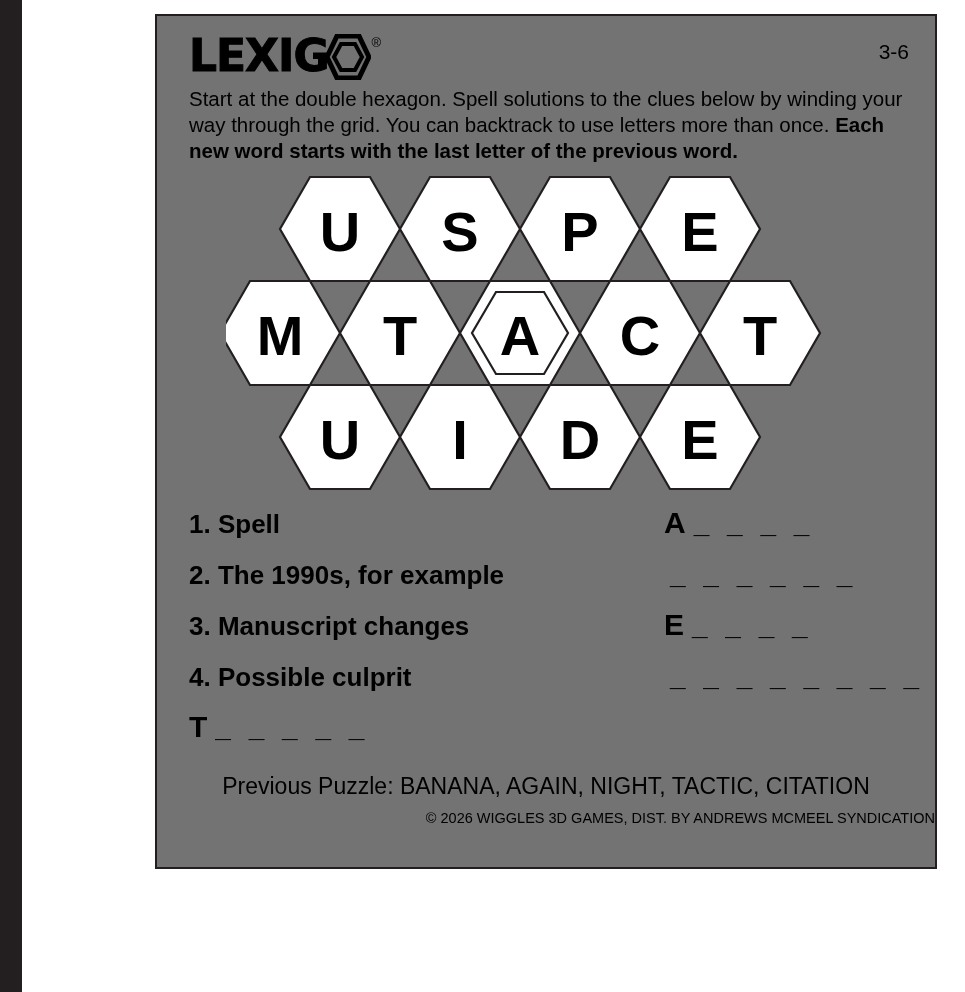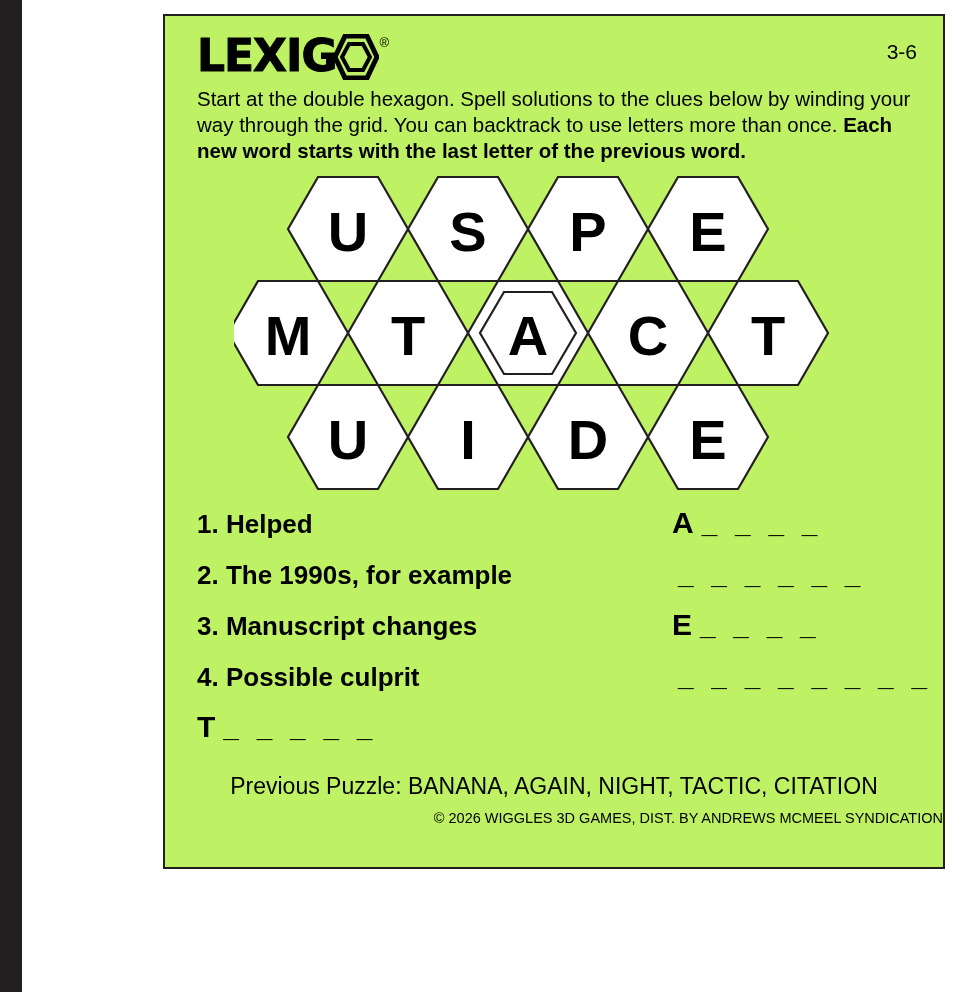--- a/index.html
+++ b/index.html
@@ -24,23 +24,22 @@
     height: 992px;
     background: #231f20;
   }
   .puzzle-card {
     position: absolute;
     left: 155px;
     top: 14px;
     width: 782px;
     height: 855px;
     border: 2px solid #231f20;
-    background: #bef264;
+    background: #737373;
     box-sizing: border-box;
-    margin-left: 8px;
   }
   
   .card-header {
     position: relative;
     height: 70px;
   }
   .logo {
     position: absolute;
     left: 32px;
     top: 18px;
@@ -233,21 +232,21 @@
           <text class="hex-letter" x="474" y="267">E</text>
         </g>
       </g>
     </svg>
   </div>
 
   <div class="clues">
     <div class="clue-row">
       <div class="clue-text">
         <span>1.</span>
-        <span>Helped</span>
+        <span>Spell</span>
       </div>
       <div class="clue-answer">
         <span class="start-letter">A</span><span class="blanks">_ _ _ _</span>
       </div>
     </div>
     <div class="clue-row">
       <div class="clue-text">
         <span>2.</span>
         <span>The 1990s, for example</span>
       </div>

